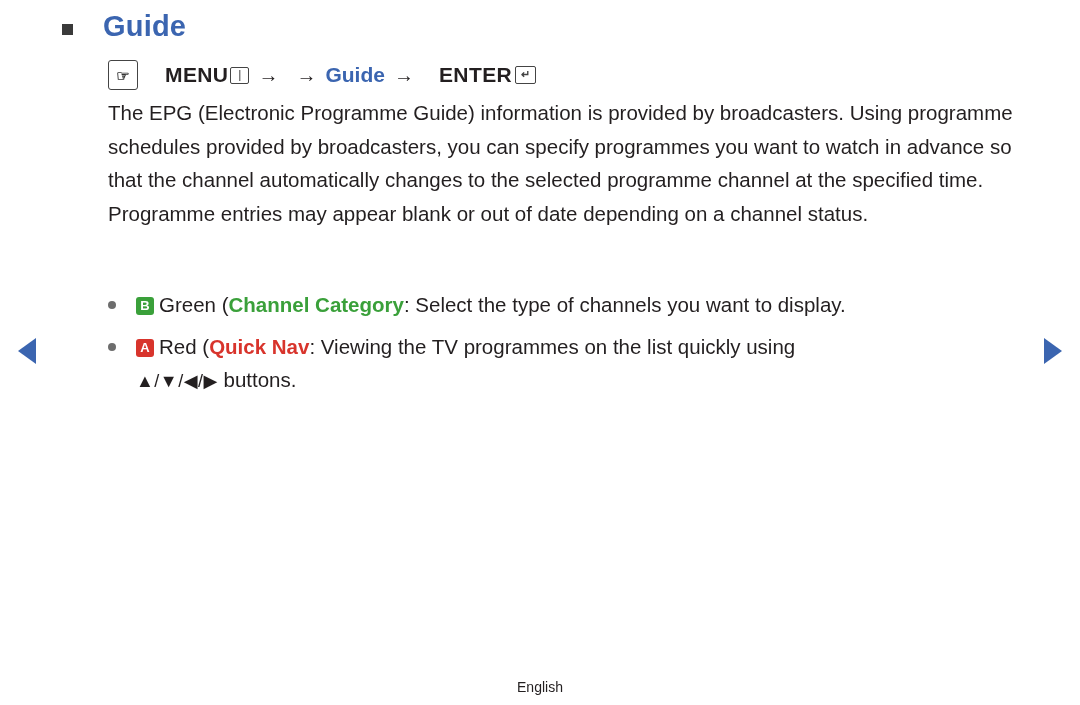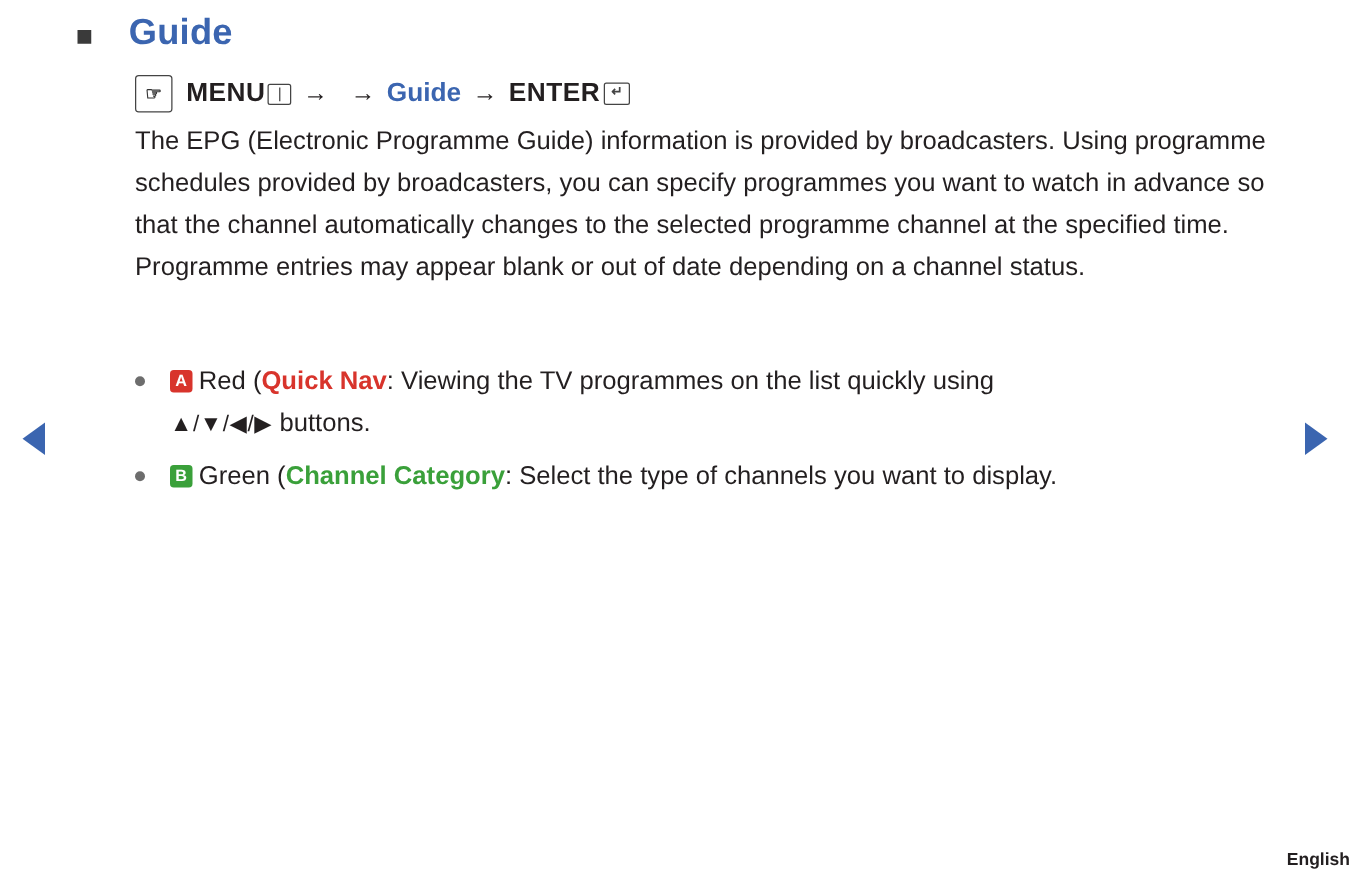--- a/index.html
+++ b/index.html
@@ -59,21 +59,21 @@
     margin-right: 11px;
     position: relative;
     flex: none;
     display: flex;
     align-items: center;
     justify-content: center;
     font-size: 15px;
     line-height: 1;
     color: #333;
   }
-  .menu-word { letter-spacing: 0.4px; }
+  .menu-word { letter-spacing: 0.4px; margin-left: 16px; }
   .menu-kbd {
     display: inline-block;
     border: 1.6px solid #444;
     border-radius: 2px;
     width: 17px;
     height: 15px;
     margin-left: 2px;
     position: relative;
     vertical-align: 1px;
   }
@@ -190,23 +190,23 @@
     right: 18px;
     border-left: 18px solid #3b65b0;
   }
 
   
   .footer {
     position: absolute;
     left: 0;
     right: 0;
     top: 679px;
-    text-align: right;
+    text-align: center;
     font-size: 14px;
-    font-weight: bold;
+    font-weight: normal;
     color: #231f20;
   }
 </style>
 </head>
 <body>
 
 <div class="title-row">
   <span class="title-bullet"></span>
   <span class="page-title">Guide</span>
 </div>
@@ -223,31 +223,31 @@
     <span class="enter-kbd">↵</span>
 </div>
 
 <div class="body-paragraph">The EPG (Electronic Programme Guide) information is provided by broadcasters. Using programme schedules provided by broadcasters, you can specify programmes you want to watch in advance so that the channel automatically changes to the selected programme channel at the specified time. Programme entries may appear blank or out of date depending on a channel status.</div>
 
 <div class="bullet-list">
 
   <div class="bullet-item">
     <span class="dot"></span>
     <span class="bullet-text">
+      <span class="color-key key-green">B</span><span>Green</span> (<span class="green-text">Channel Category</span><span>: Select the type of channels you want to display.</span>
+    </span>
+  </div>
+
+  <div class="bullet-item">
+    <span class="dot"></span>
+    <span class="bullet-text">
       <span class="color-key key-red">A</span><span>Red</span> (<span class="red-text">Quick Nav</span><span>: Viewing the TV programmes on the list quickly using</span><br>
       <span class="dir-keys">▲/▼/◀/▶</span><span> buttons.</span>
     </span>
   </div>
 
-  <div class="bullet-item">
-    <span class="dot"></span>
-    <span class="bullet-text">
-      <span class="color-key key-green">B</span><span>Green</span> (<span class="green-text">Channel Category</span><span>: Select the type of channels you want to display.</span>
-    </span>
-  </div>
-
 
 </div>
 
 <div class="nav-arrow nav-left"></div>
 <div class="nav-arrow nav-right"></div>
 
 <div class="footer">English</div>
 
 </body></html>

